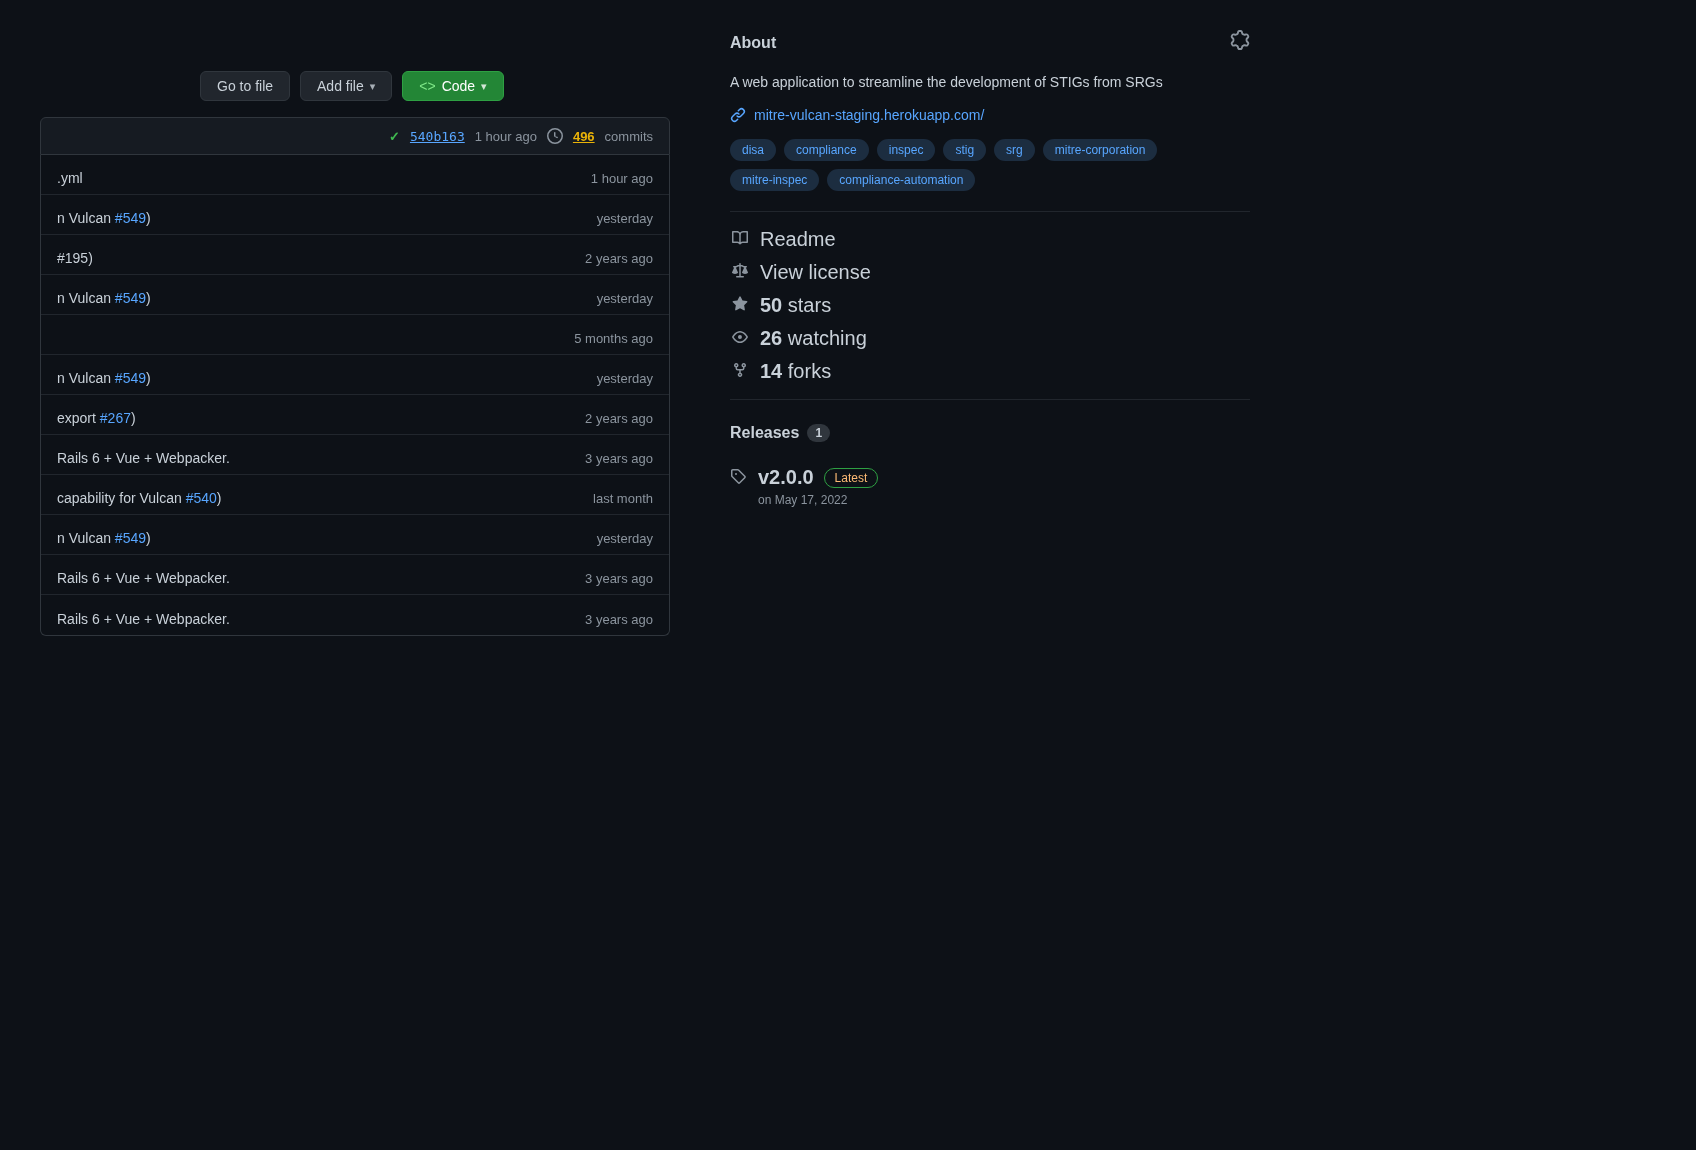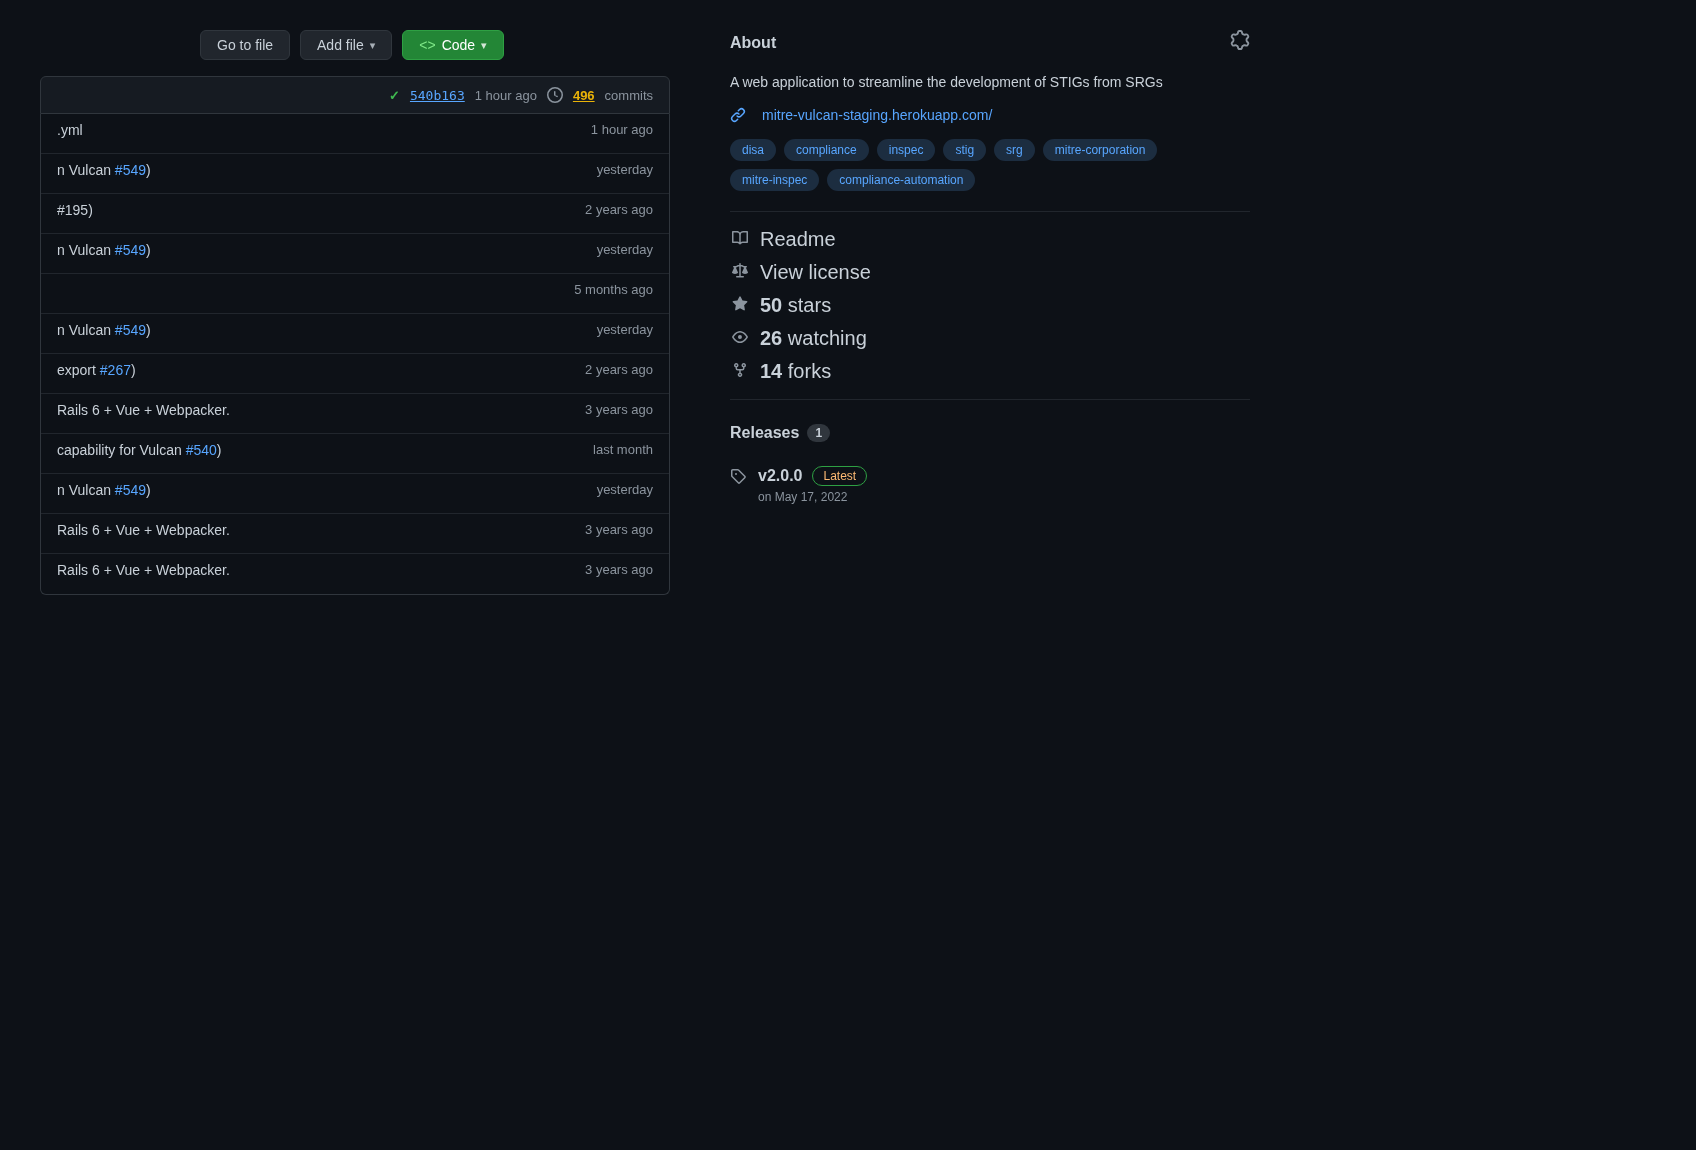--- a/index.html
+++ b/index.html
@@ -14,20 +14,21 @@
       display: flex;
       width: 1696px;
       min-height: 1150px;
       padding-top: 30px;
     }
     
     .left-panel {
       flex: 0 0 690px;
       padding-left: 40px;
       padding-right: 20px;
+      margin-top: 41px;
     }
     .toolbar {
       display: flex;
       gap: 10px;
       margin-bottom: 16px;
       padding-left: 160px;
     }
     .btn {
       display: inline-flex;
       align-items: center;
@@ -92,21 +93,21 @@
     }
     
     .file-table {
       border: 1px solid #30363d;
       border-top: none;
       border-radius: 0 0 6px 6px;
       overflow: hidden;
     }
     .file-row {
       display: flex;
-      align-items: flex-start;
+      align-items: flex-end;
       justify-content: space-between;
       padding: 8px 16px;
       border-bottom: 1px solid #21262d;
       min-height: 40px;
       gap: 8px;
     }
     .file-row:last-child {
       border-bottom: none;
     }
     .file-name {
@@ -152,21 +153,21 @@
     }
     .about-description {
       font-size: 14px;
       color: #c9d1d9;
       line-height: 1.6;
       margin-bottom: 14px;
     }
     .about-link {
       display: flex;
       align-items: flex-end;
-      gap: 16px;
+      gap: 8px;
       color: #58a6ff;
       text-decoration: none;
       font-size: 14px;
       margin-bottom: 16px;
     }
     .tags-container {
       display: flex;
       flex-wrap: wrap;
       gap: 8px;
       margin-bottom: 20px;
@@ -246,21 +247,21 @@
     .release-info {
       flex: 1;
     }
     .release-version {
       display: flex;
       align-items: center;
       gap: 10px;
       margin-bottom: 4px;
     }
     .release-version-text {
-      font-size: 16px;
+      font-size: 20px;
       font-weight: 600;
       color: #c9d1d9;
       text-decoration: none;
     }
     .latest-badge {
       background: transparent;
       border: 1px solid #2ea043;
       color: #fdba74;
       border-radius: 20px;
       padding: 2px 10px;

